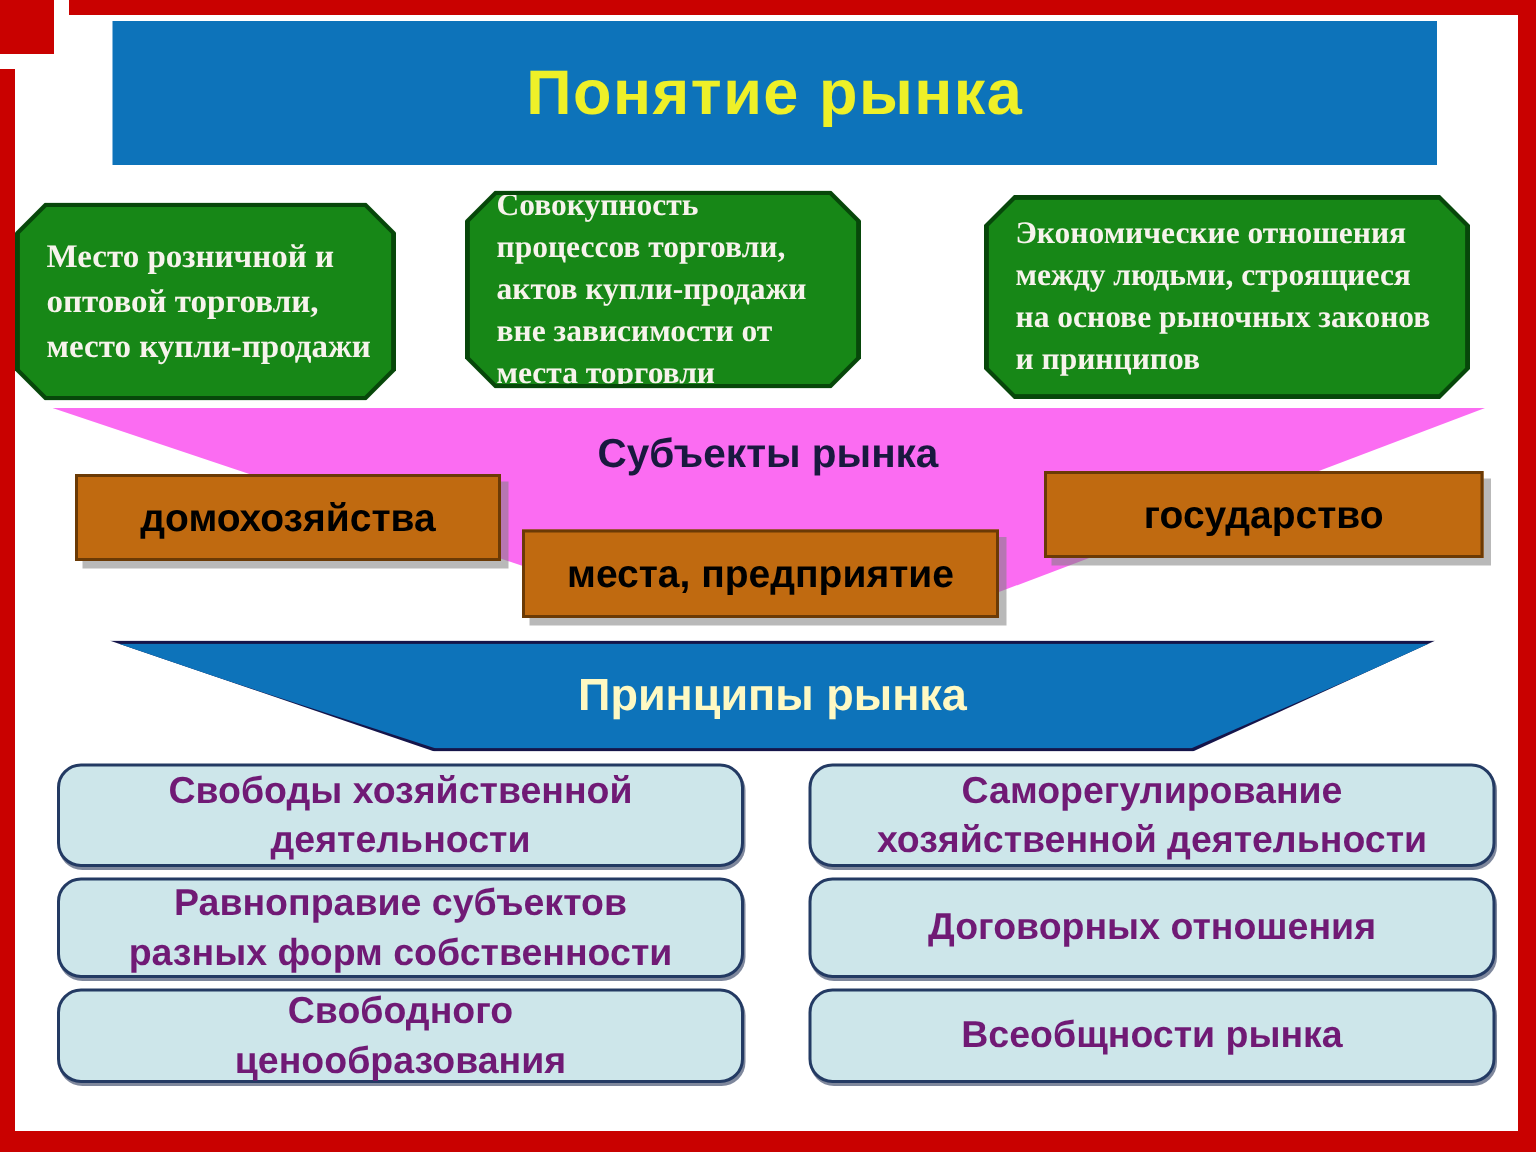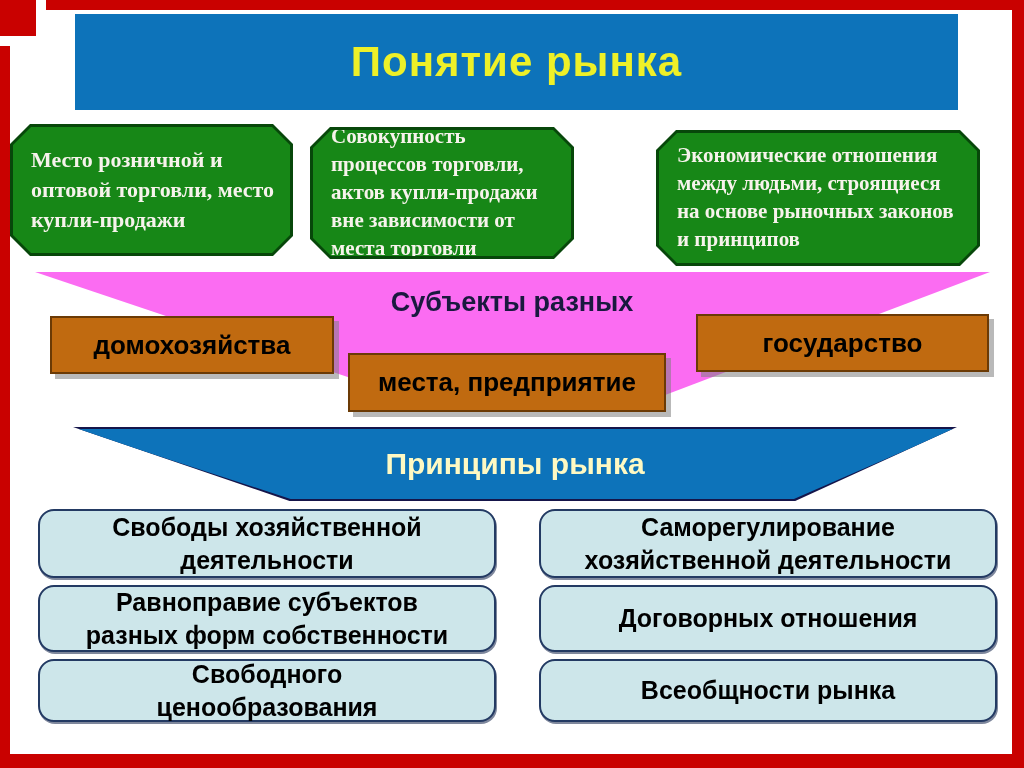--- a/index.html
+++ b/index.html
@@ -23,21 +23,21 @@
   .oct{position:absolute;
     -webkit-clip-path:polygon(20px 0,calc(100% - 20px) 0,100% 20px,100% calc(100% - 20px),calc(100% - 20px) 100%,20px 100%,0 calc(100% - 20px),0 20px);
     clip-path:polygon(20px 0,calc(100% - 20px) 0,100% 20px,100% calc(100% - 20px),calc(100% - 20px) 100%,20px 100%,0 calc(100% - 20px),0 20px);
     background:#07470a;}
   .oct-inner{position:absolute;inset:3px;
     -webkit-clip-path:polygon(18px 0,calc(100% - 18px) 0,100% 18px,100% calc(100% - 18px),calc(100% - 18px) 100%,18px 100%,0 calc(100% - 18px),0 18px);
     clip-path:polygon(18px 0,calc(100% - 18px) 0,100% 18px,100% calc(100% - 18px),calc(100% - 18px) 100%,18px 100%,0 calc(100% - 18px),0 18px);
     background:#178717;display:flex;align-items:center;}
   .oct-text{font-family:"Liberation Serif",serif;font-weight:bold;color:#f7f3ec;
     font-size:22px;line-height:1.35;padding:0 12px 0 18px;}
-  .oct1{left:10px;top:124px;width:283px;height:132px;}
+  .oct1{left:10px;top:135px;width:254px;height:132px;}
   .oct2{left:310px;top:127px;width:264px;height:132px;}
   .oct2 .oct-text{font-size:21px;line-height:1.33;}
   .oct3{left:656px;top:130px;width:324px;height:136px;}
   .oct3 .oct-text{font-size:21px;line-height:1.33;}
 
   
   .pink-tri{position:absolute;left:35px;top:272px;width:955px;height:136px;background:#fb6cf2;
     -webkit-clip-path:polygon(0 0,100% 0,62.4% 100%,42.4% 100%);
     clip-path:polygon(0 0,100% 0,62.4% 100%,42.4% 100%);z-index:1;}
   .subjects-label{position:absolute;left:262px;top:287px;width:500px;text-align:center;z-index:2;
@@ -59,21 +59,21 @@
   .trap-inner{position:absolute;inset:2px;background:#0d73ba;
     -webkit-clip-path:polygon(0 0,100% 0,81.7% 100%,24.5% 100%);
     clip-path:polygon(0 0,100% 0,81.7% 100%,24.5% 100%);
     display:flex;align-items:center;justify-content:center;}
   .trap-inner span{color:#fef9c3;font-size:30px;font-weight:bold;}
 
   
   .pbox{position:absolute;width:458px;background:#cde6ea;border:2px solid #233a63;
     border-radius:16px;box-shadow:1px 2px 0 rgba(40,55,90,.6);
     display:flex;align-items:center;justify-content:center;text-align:center;
-    color:#000000;font-size:25px;font-weight:bold;line-height:1.3;padding:0 38px;
+    color:#701a75;font-size:25px;font-weight:bold;line-height:1.3;padding:0 38px;
     box-sizing:border-box;}
   .col-l{left:38px;} .col-r{left:539px;}
   .row1{top:509px;height:69px;}
   .row2{top:585px;height:67px;}
   .row3{top:659px;height:63px;}
 </style>
 </head>
 <body>
 
 <div class="slide">
@@ -98,21 +98,21 @@
       <div class="oct-text">Совокупность процессов торговли, актов купли-продажи вне зависимости от места торговли</div>
     </div>
   </div>
   <div class="oct oct3">
     <div class="oct-inner">
       <div class="oct-text">Экономические отношения между людьми, строящиеся на основе рыночных законов и принципов</div>
     </div>
   </div>
 
   <div class="pink-tri"></div>
-  <div class="subjects-label">Субъекты разных</div>
+  <div class="subjects-label">Субъекты рынка</div>
 
   <div class="orange-box ob1">
     <span>домохозяйства</span>
   </div>
   <div class="orange-box ob2">
     <span>места, предприятие</span>
   </div>
   <div class="orange-box ob3">
     <span>государство</span>
   </div>

